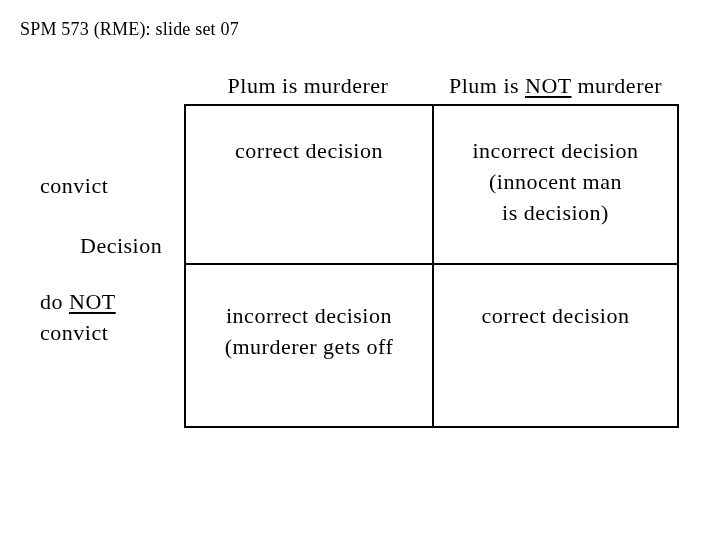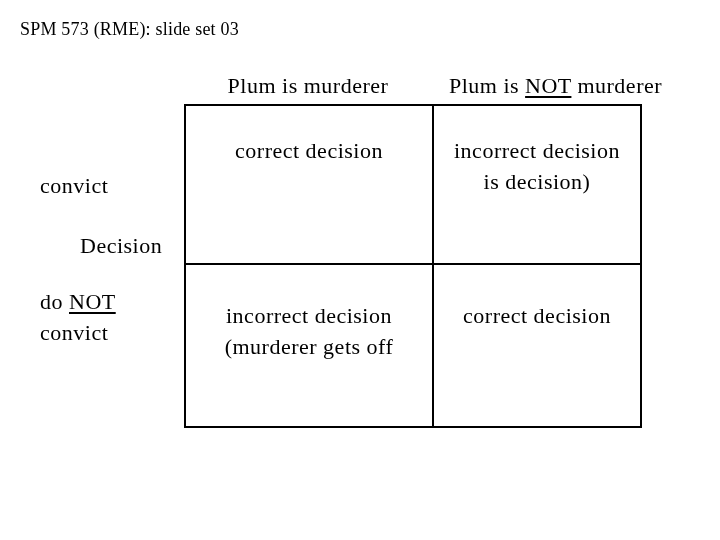--- a/index.html
+++ b/index.html
@@ -49,21 +49,21 @@
     font-size: 22px;
     line-height: 31px;
     letter-spacing: 0.5px;
   }
   .row-label-1 { top: 170px; }
   .row-label-2 { top: 286px; }
   .matrix-table {
     position: absolute;
     left: 184px;
     top: 104px;
-    width: 458px;
+    width: 495px;
     height: 324px;
     box-sizing: border-box;
     border: 2px solid #000000;
     display: grid;
     grid-template-columns: 248px auto;
     grid-template-rows: 159px auto;
   }
   .cell {
     box-sizing: border-box;
     text-align: center;
@@ -79,21 +79,21 @@
     text-decoration: underline;
     text-decoration-thickness: 1.5px;
     text-underline-offset: 3px;
   }
 </style>
 </head>
 <body>
 
 <div class="slide">
 
-  <div class="slide-title">SPM 573 (RME): slide set 03</div>
+  <div class="slide-title">SPM 573 (RME): slide set 07</div>
 
   <div class="col-header col-header-left"><span>Plum is murderer</span><span class="u"></span><span></span></div>
 
   <div class="col-header col-header-right"><span>Plum is </span><span class="u">NOT</span><span> murderer</span></div>
 
   <div class="axis-label">Decision</div>
 
   <div class="row-label row-label-1"><span>convict</span><span class="u"></span></div>
 
   <div class="row-label row-label-2">
@@ -102,20 +102,21 @@
     </div>
 
   <div class="matrix-table">
 
     <div class="cell cell-r1 cell-c1">
       <span class="cell-line">correct decision</span>
     </div>
 
     <div class="cell cell-r1 cell-c2">
       <span class="cell-line">incorrect decision</span>
+      <span class="cell-line">(innocent man</span>
       <span class="cell-line">is decision)</span>
     </div>
 
     <div class="cell cell-r2 cell-c1">
       <span class="cell-line">incorrect decision</span>
       <span class="cell-line">(murderer gets off</span>
     </div>
 
     <div class="cell cell-r2 cell-c2">
       <span class="cell-line">correct decision</span>

